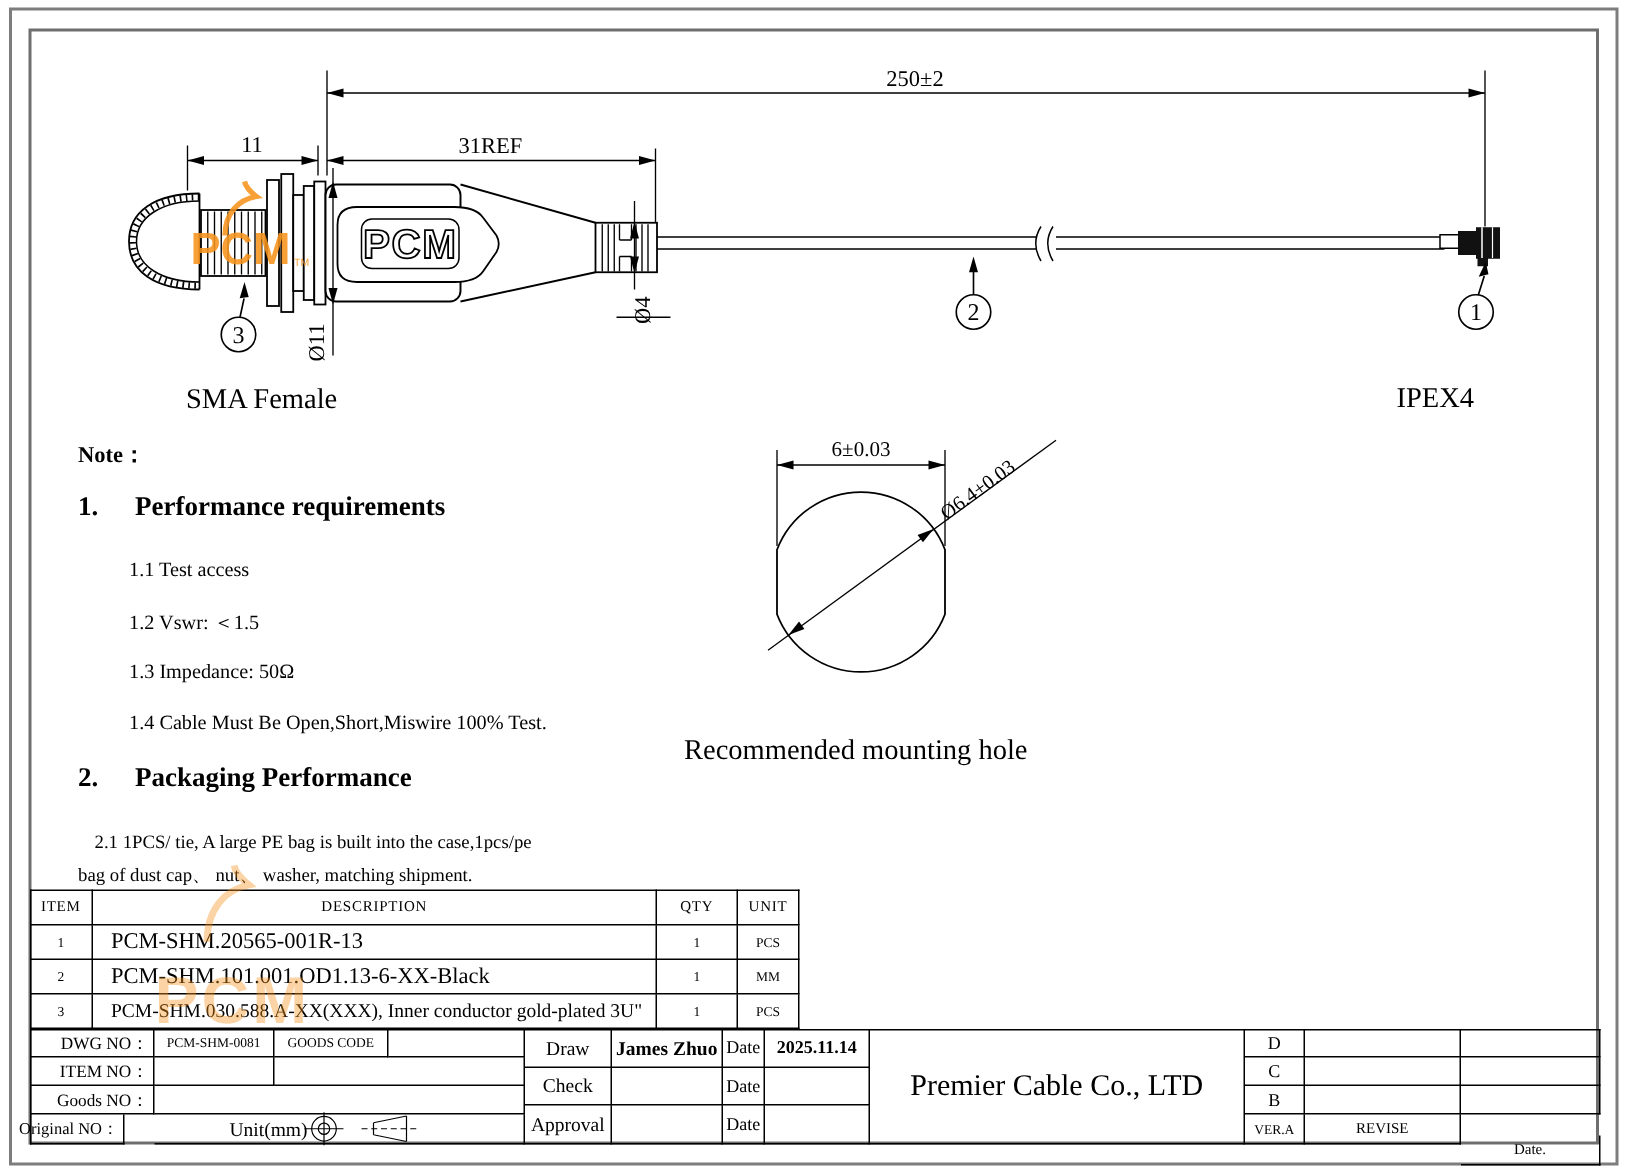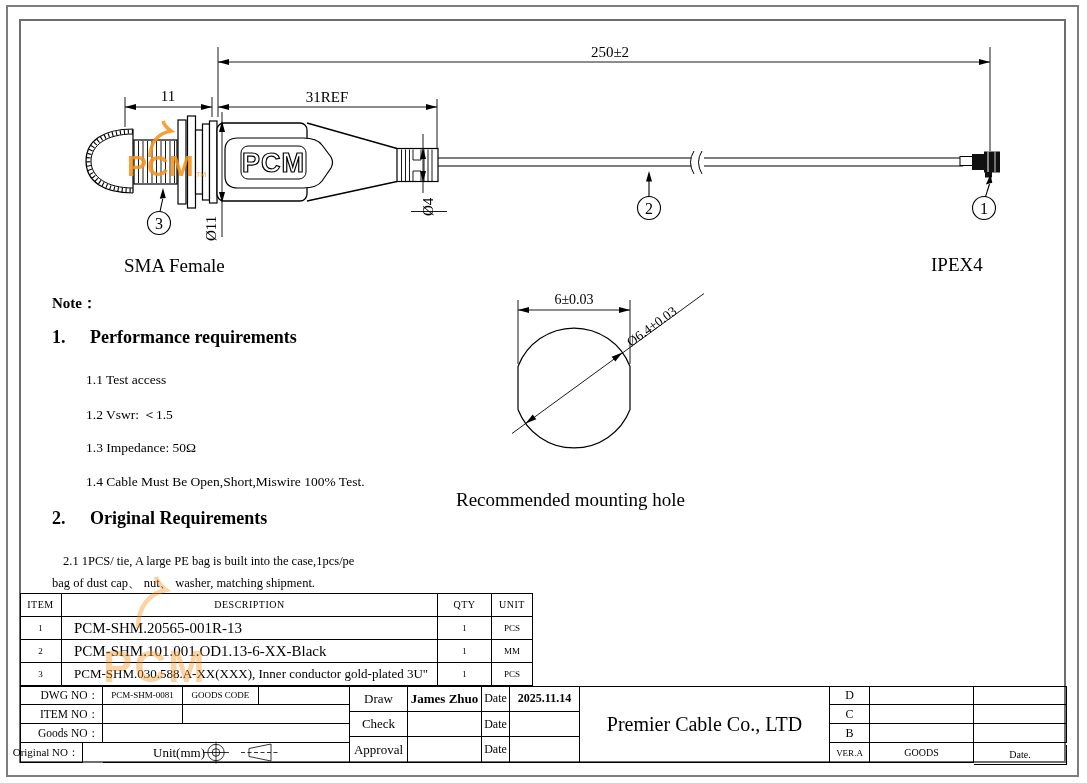--- a/index.html
+++ b/index.html
@@ -42,21 +42,21 @@
 
   <div class="txt" id="note-title">Note：</div>
   <div class="txt sec" id="sec1">
     <span class="no">1.</span><span>Performance requirements</span>
   </div>
   <div class="txt nitem" id="n11">1.1 Test access</div>
   <div class="txt nitem" id="n12">1.2 Vswr: ＜1.5</div>
   <div class="txt nitem" id="n13">1.3 Impedance: 50Ω</div>
   <div class="txt nitem" id="n14">1.4 Cable Must Be Open,Short,Miswire 100% Test.</div>
   <div class="txt sec" id="sec2">
-    <span class="no">2.</span><span>Original Requirements</span>
+    <span class="no">2.</span><span>Packaging Performance</span>
   </div>
   <div class="txt para" id="p21a">2.1 1PCS/ tie, A large PE bag is built into the case,1pcs/pe</div>
   <div class="txt para" id="p21b">bag of dust cap、 nut、 washer, matching shipment.</div>
 
   <div id="bottom">
 
     <div class="outline" style="left:0;top:0;width:513px;height:93px;"></div>
     <div class="cell hdr" style="left:0;top:0;width:42px;height:24px;">ITEM</div>
     <div class="cell hdr" style="left:42px;top:0;width:376px;height:24px;">DESCRIPTION</div>
     <div class="cell hdr" style="left:418px;top:0;width:54px;height:24px;">QTY</div>
@@ -116,22 +116,22 @@
     <div class="cell" style="left:810px;top:93px;width:40px;height:19px;font-size:12px;">D</div>
     <div class="cell" style="left:850px;top:93px;width:104px;height:19px;"></div>
     <div class="cell" style="left:954px;top:93px;width:93px;height:19px;"></div>
     <div class="cell" style="left:810px;top:112px;width:40px;height:19px;font-size:12px;">C</div>
     <div class="cell" style="left:850px;top:112px;width:104px;height:19px;"></div>
     <div class="cell" style="left:954px;top:112px;width:93px;height:19px;"></div>
     <div class="cell" style="left:810px;top:131px;width:40px;height:19px;font-size:12px;">B</div>
     <div class="cell" style="left:850px;top:131px;width:104px;height:19px;"></div>
     <div class="cell" style="left:954px;top:131px;width:93px;height:19px;"></div>
     <div class="cell" style="left:810px;top:150px;width:40px;height:20px;font-size:9px;">VER.A</div>
-    <div class="cell" style="left:850px;top:150px;width:104px;height:20px;font-size:10px;">GOODS</div>
-    <div class="cell" style="left:954px;top:152px;width:93px;height:20px;font-size:10px;">Date.</div>
+    <div class="cell" style="left:850px;top:150px;width:104px;height:20px;font-size:10px;">REVISE</div>
+    <div class="cell" style="left:954px;top:164px;width:93px;height:20px;font-size:10px;">Date.</div>
   </div>
 
   <svg id="draw-svg" width="1087" height="783" viewBox="0 0 1087 783" font-family="&quot;Liberation Serif&quot;,serif" fill="none" stroke="#000">
 
     <g stroke-width="1.2">
 
       <g>
         <path d="M133,129 C103,129 86,141 86,161 C86,181 103,193 133,193"></path>
         <path d="M133,134 C107,134 91,145 91,161 C91,177 107,188 133,188" stroke-width="1"></path>
         <path d="M133,131.5 C105,131.5 88.5,143 88.5,161 C88.5,179 105,190.5 133,190.5" stroke-width="4.2" stroke-dasharray="1.1 2.9"></path>

